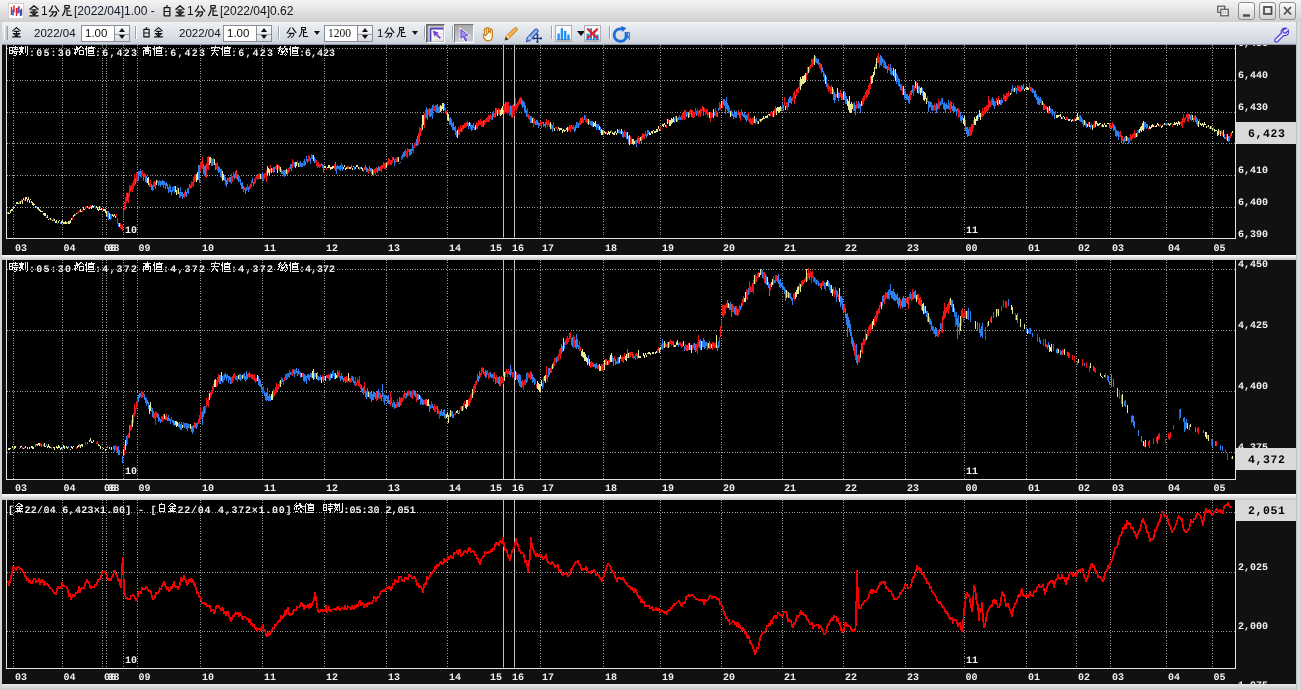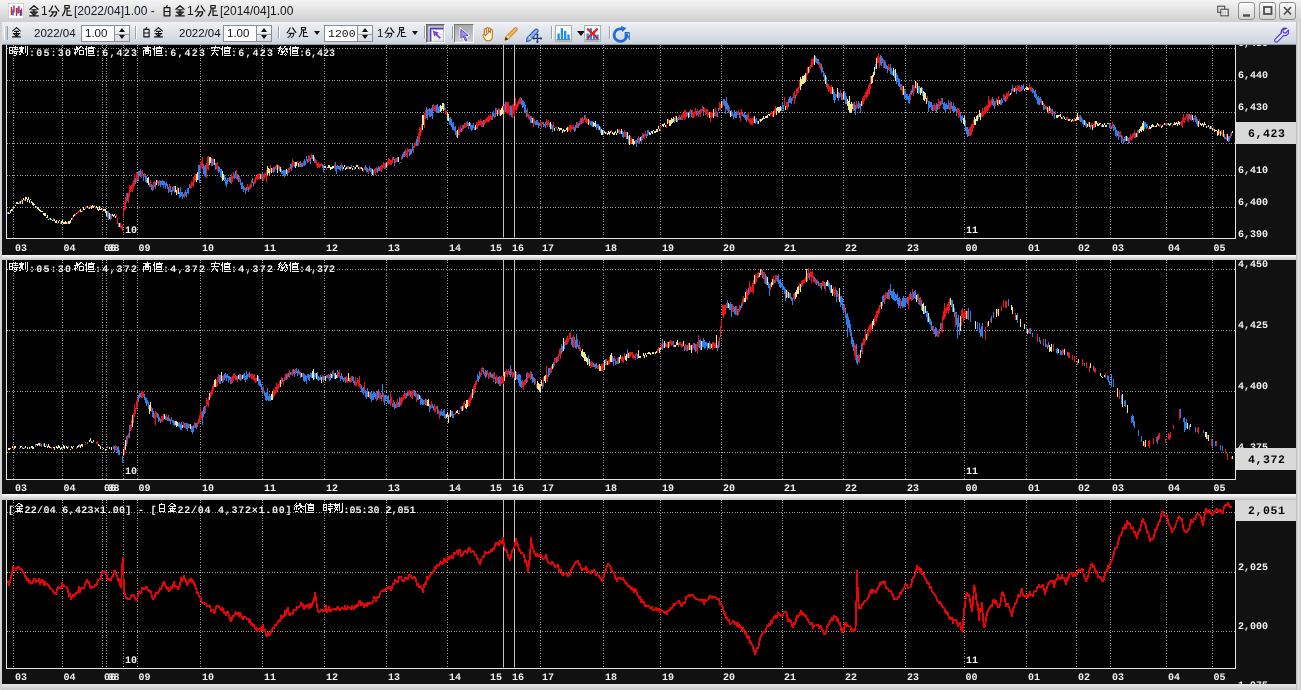--- a/index.html
+++ b/index.html
@@ -329,21 +329,21 @@
 <svg style="position:absolute;left:174px;top:5px;color:#111" width="12" height="12">
     <use href="#kj-kin" width="12" height="12"></use>
   </svg>
 <div style="position:absolute;left:187px;top:4px;font-family:'Liberation Sans',sans-serif;font-size:12px;color:#111">1</div>
 <svg style="position:absolute;left:194px;top:5px;color:#111" width="12" height="12">
     <use href="#kj-bun" width="12" height="12"></use>
   </svg>
 <svg style="position:absolute;left:207px;top:5px;color:#111" width="12" height="12">
     <use href="#kj-soku" width="12" height="12"></use>
   </svg>
-<div style="position:absolute;left:220px;top:4px;font-family:'Liberation Sans',sans-serif;font-size:12px;color:#111">[2014/04]1.00</div>
+<div style="position:absolute;left:220px;top:4px;font-family:'Liberation Sans',sans-serif;font-size:12px;color:#111">[2022/04]0.62</div>
 <svg style="position:absolute;left:1216px;top:4px" width="14" height="14" viewBox="0 0 16 16">
     <rect x="2" y="2.5" width="8" height="7" fill="none" stroke="#444" stroke-width="1.2"></rect>
     <rect x="5.5" y="6" width="8.5" height="7.5" fill="#fff" stroke="#444" stroke-width="1.2"></rect>
     <path d="M7 7.5v4.5M9 7.5v4.5M11 7.5v4.5M13 7.5v4.5" stroke="#999" stroke-width=".8"></path>
   </svg>
 <div style="position:absolute;left:1238px;top:2px;width:17px;height:18px;background:linear-gradient(#fefefe,#d2d2d2);border:1px solid #8e8e8e;border-radius:3px;box-sizing:border-box"></div>
 <svg style="position:absolute;left:1238px;top:2px" width="17" height="18" viewBox="0 0 17 18">
     <path d="M5 13.5h7" stroke="#4d4d4d" stroke-width="2.4"></path>
   </svg>
 <div style="position:absolute;left:1258.5px;top:2px;width:17px;height:18px;background:linear-gradient(#fefefe,#d2d2d2);border:1px solid #8e8e8e;border-radius:3px;box-sizing:border-box"></div>
@@ -388,21 +388,21 @@
   </svg>
 <svg style="position:absolute;left:298px;top:27px;color:#111" width="11" height="11">
     <use href="#kj-soku" width="11" height="11"></use>
   </svg>
 <div style="position:absolute;left:314px;top:31px;width:0;height:0;border-left:3.5px solid transparent;border-right:3.5px solid transparent;border-top:4px solid #111"></div>
 <div style="position:absolute;left:324px;top:25px;width:32px;height:15px;background:#fff;border:1px solid #8a8f98;border-right:none"></div>
 <div style="position:absolute;left:357px;top:25px;width:14px;height:15px;background:linear-gradient(#fbfbfb,#d8dce2);border:1px solid #8a8f98"></div>
 <div style="position:absolute;left:358px;top:33.5px;width:14px;height:0;border-top:1px solid #9aa0a8"></div>
 <div style="position:absolute;left:361.5px;top:28px;width:0;height:0;border-left:3.5px solid transparent;border-right:3.5px solid transparent;border-bottom:4px solid #111"></div>
 <div style="position:absolute;left:361.5px;top:35px;width:0;height:0;border-left:3.5px solid transparent;border-right:3.5px solid transparent;border-top:4px solid #111"></div>
-<div style="position:absolute;left:328px;top:27px;font-family:Liberation Mono, monospace;font-size:11.5px;color:#111">1200</div>
+<div style="position:absolute;left:328px;top:27px;font-family:Liberation Serif, serif;font-size:11.5px;color:#111">1200</div>
 <div style="position:absolute;left:377px;top:27px;font-family:'Liberation Sans',sans-serif;font-size:11.5px;color:#111">1</div>
 <svg style="position:absolute;left:384px;top:27px;color:#111" width="11" height="11">
     <use href="#kj-bun" width="11" height="11"></use>
   </svg>
 <svg style="position:absolute;left:396px;top:27px;color:#111" width="11" height="11">
     <use href="#kj-soku" width="11" height="11"></use>
   </svg>
 <div style="position:absolute;left:412px;top:31px;width:0;height:0;border-left:3.5px solid transparent;border-right:3.5px solid transparent;border-top:4px solid #111"></div>
 <div style="position:absolute;left:424px;top:26px;width:1px;height:13px;background:#9aa2ac"></div>
 <div style="position:absolute;left:425px;top:26px;width:1px;height:13px;background:#fff"></div>

